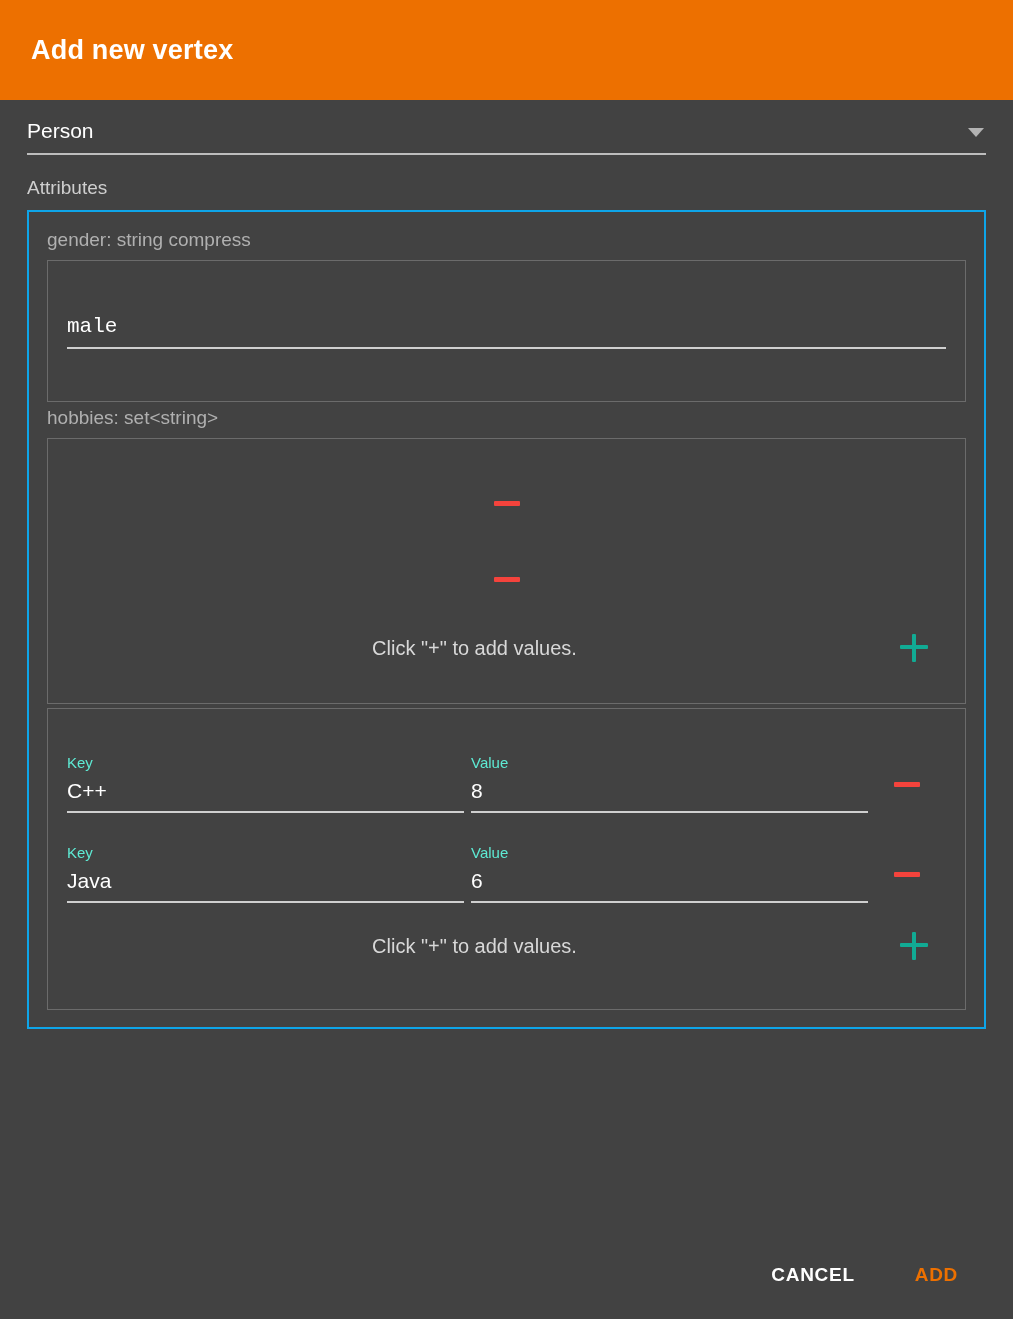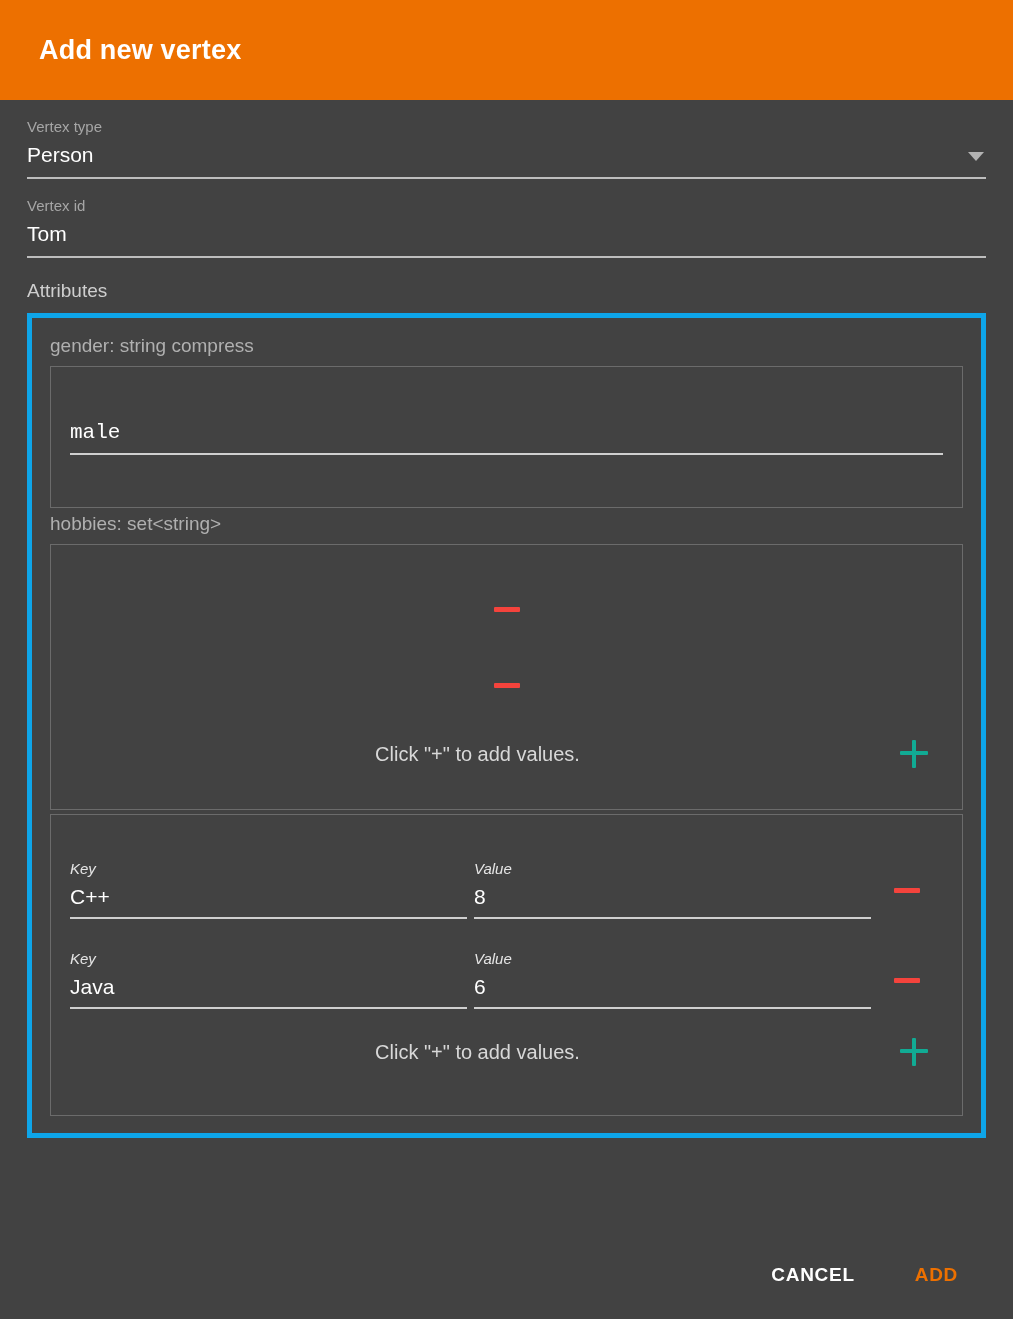--- a/index.html
+++ b/index.html
@@ -20,21 +20,21 @@
     flex-direction: column;
     position: relative;
   }
 
   
   .dialog-header {
     height: 100px;
     background: #ED7000;
     display: flex;
     align-items: center;
-    padding-left: 39px;
+    padding-left: 31px;
     flex: 0 0 100px;
   }
   .dialog-title {
     color: #ffffff;
     font-size: 27px;
     font-weight: bold;
     letter-spacing: 0.2px;
   }
 
   
@@ -80,21 +80,21 @@
   
   .attributes-heading {
     color: #cfcfcf;
     font-size: 19px;
     margin-top: 22px;
     margin-bottom: 11px;
     display: block;
   }
 
   .attributes-box {
-    border: 5px solid #0ea5e9;
+    border: 2px solid #0ea5e9;
     padding: 16px 18px 17px 18px;
   }
 
   .attr-group { margin-bottom: 4px; }
   .attr-group:last-child { margin-bottom: 0; }
 
   .attr-label {
     color: #b0b0b0;
     font-size: 19px;
     line-height: 24px;
@@ -184,26 +184,25 @@
     display: flex;
     align-items: flex-end;
     height: 90px;
   }
   .kv-cell {
     flex: 0 0 397px;
     max-width: 397px;
   }
   .kv-cell.second { margin-left: 7px; }
   .kv-label {
-    color: #e5e5e5;
+    color: #5eead4;
     font-size: 15px;
     line-height: 19px;
     display: block;
     margin-bottom: 5px;
-    font-style: italic;
   }
   .kv-input {
     border-bottom: 2px solid #cfcfcf;
     padding-bottom: 7px;
   }
   .kv-text {
     color: #ffffff;
     font-size: 21px;
     line-height: 27px;
     display: block;
@@ -256,33 +255,26 @@
 
 <div class="dialog">
 
   <div class="dialog-header">
     <span class="dialog-title">Add new vertex</span>
   </div>
 
   <div class="dialog-body">
 
     <div class="field">
-      <span class="field-label">Vertex type</span>
       <div class="field-row">
         <span class="field-value">Person</span>
         <span class="caret-down"></span>
       </div>
     </div>
 
-    <div class="field">
-      <span class="field-label">Vertex id</span>
-      <div class="field-row">
-        <span class="field-value">Tom</span>
-      </div>
-    </div>
 
     <span class="attributes-heading">Attributes</span>
 
     <div class="attributes-box">
 
       <div class="attr-group">
         <span class="attr-label">gender: string compress</span>
         <div class="attr-panel panel-single">
           <div class="value-input">
             <span class="value-text">male</span>

